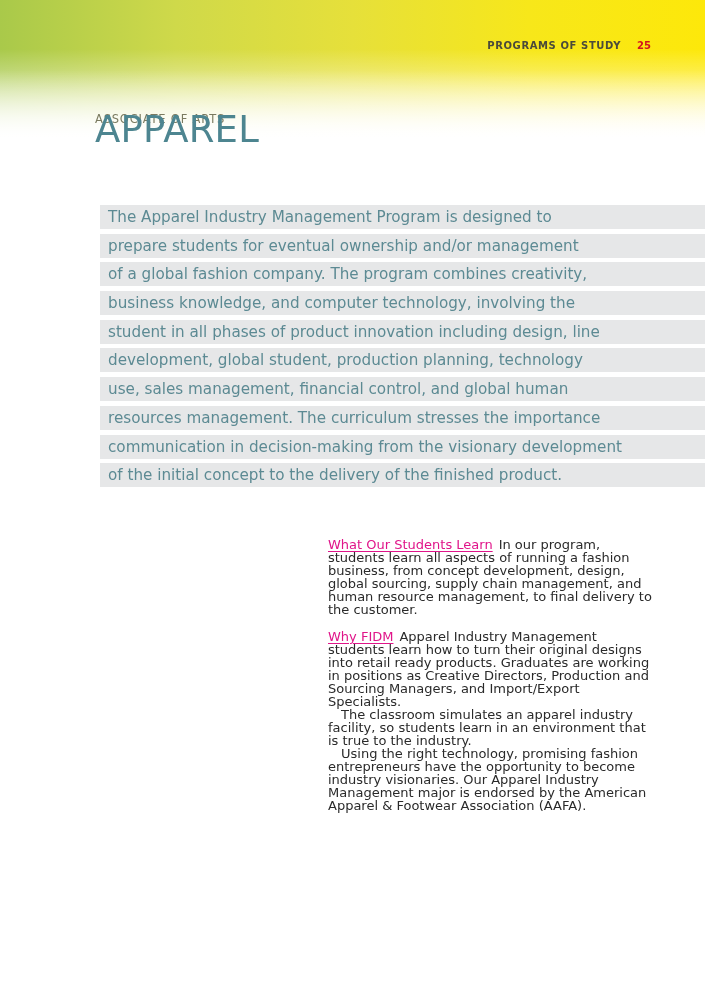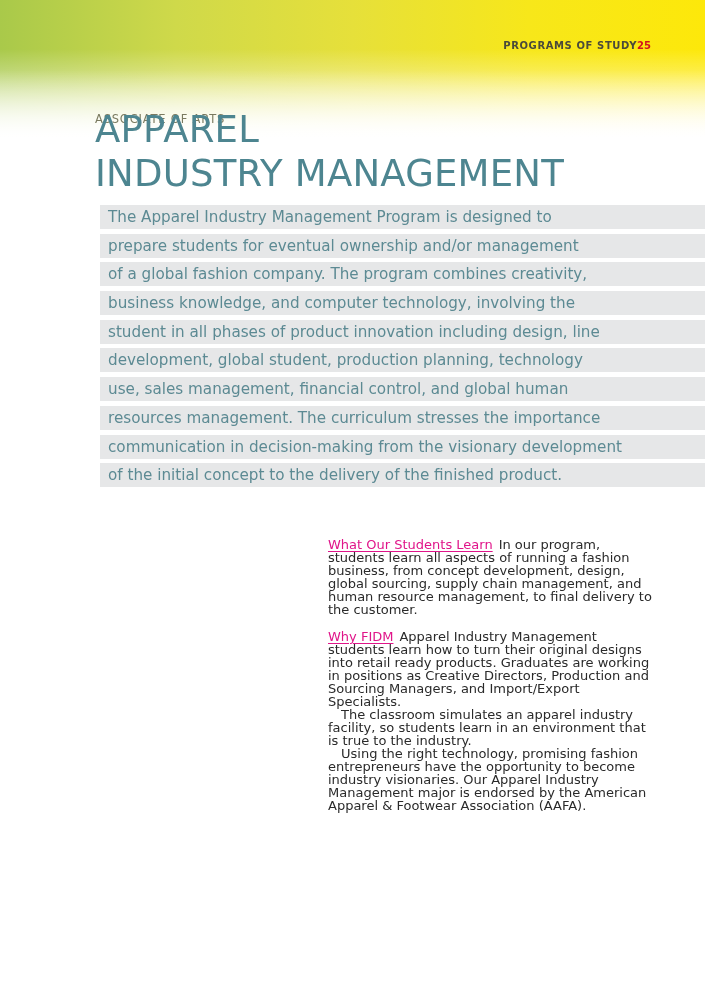--- a/index.html
+++ b/index.html
@@ -13,21 +13,21 @@
       background:
         linear-gradient(to bottom, rgba(255,255,255,0) 0%, rgba(255,255,255,0) 35%, rgba(255,255,255,1) 100%),
         linear-gradient(to right, #a9c94a 0%, #cfd94a 25%, #e6e03a 50%, #f7e71a 75%, #fde80a 100%);
     }
     .top-gradient::after {
       content: ""; position: absolute; left: 0; top: 0; width: 100%; height: 100%;
       background: linear-gradient(to bottom, rgba(255,255,255,0) 50%, #ffffff 100%);
     }
     .running-head {
       position: absolute; top: 40px; right: 54px;
-      display: flex; align-items: baseline; 
+      display: flex; align-items: baseline; gap: 16px;
     }
     .running-head .section {
       font-family: "DejaVu Sans", sans-serif; font-weight: bold;
       font-size: 10px; letter-spacing: 0.6px; color: #4a4a3a;
     }
     .running-head .page-num {
       font-family: "DejaVu Sans", sans-serif; font-weight: bold;
       font-size: 10px; color: #d2141e;
     }
     .degree {
@@ -71,21 +71,20 @@
 
 <div class="running-head">
   <span class="section">PROGRAMS OF STUDY</span>
   <span class="page-num">25</span>
 </div>
 
 <div class="degree">ASSOCIATE OF ARTS</div>
 
 <h1 class="title">
   <span>APPAREL</span>
-  <span>INDUSTRY MANAGEMENT</span>
 </h1>
 
 <div class="intro">
   <div class="band">The Apparel Industry Management Program is designed to</div>
   <div class="band">prepare students for eventual ownership and/or management</div>
   <div class="band">of a global fashion company. The program combines creativity,</div>
   <div class="band">business knowledge, and computer technology, involving the</div>
   <div class="band">student in all phases of product innovation including design, line</div>
   <div class="band">development, global student, production planning, technology</div>
   <div class="band">use, sales management, financial control, and global human</div>

